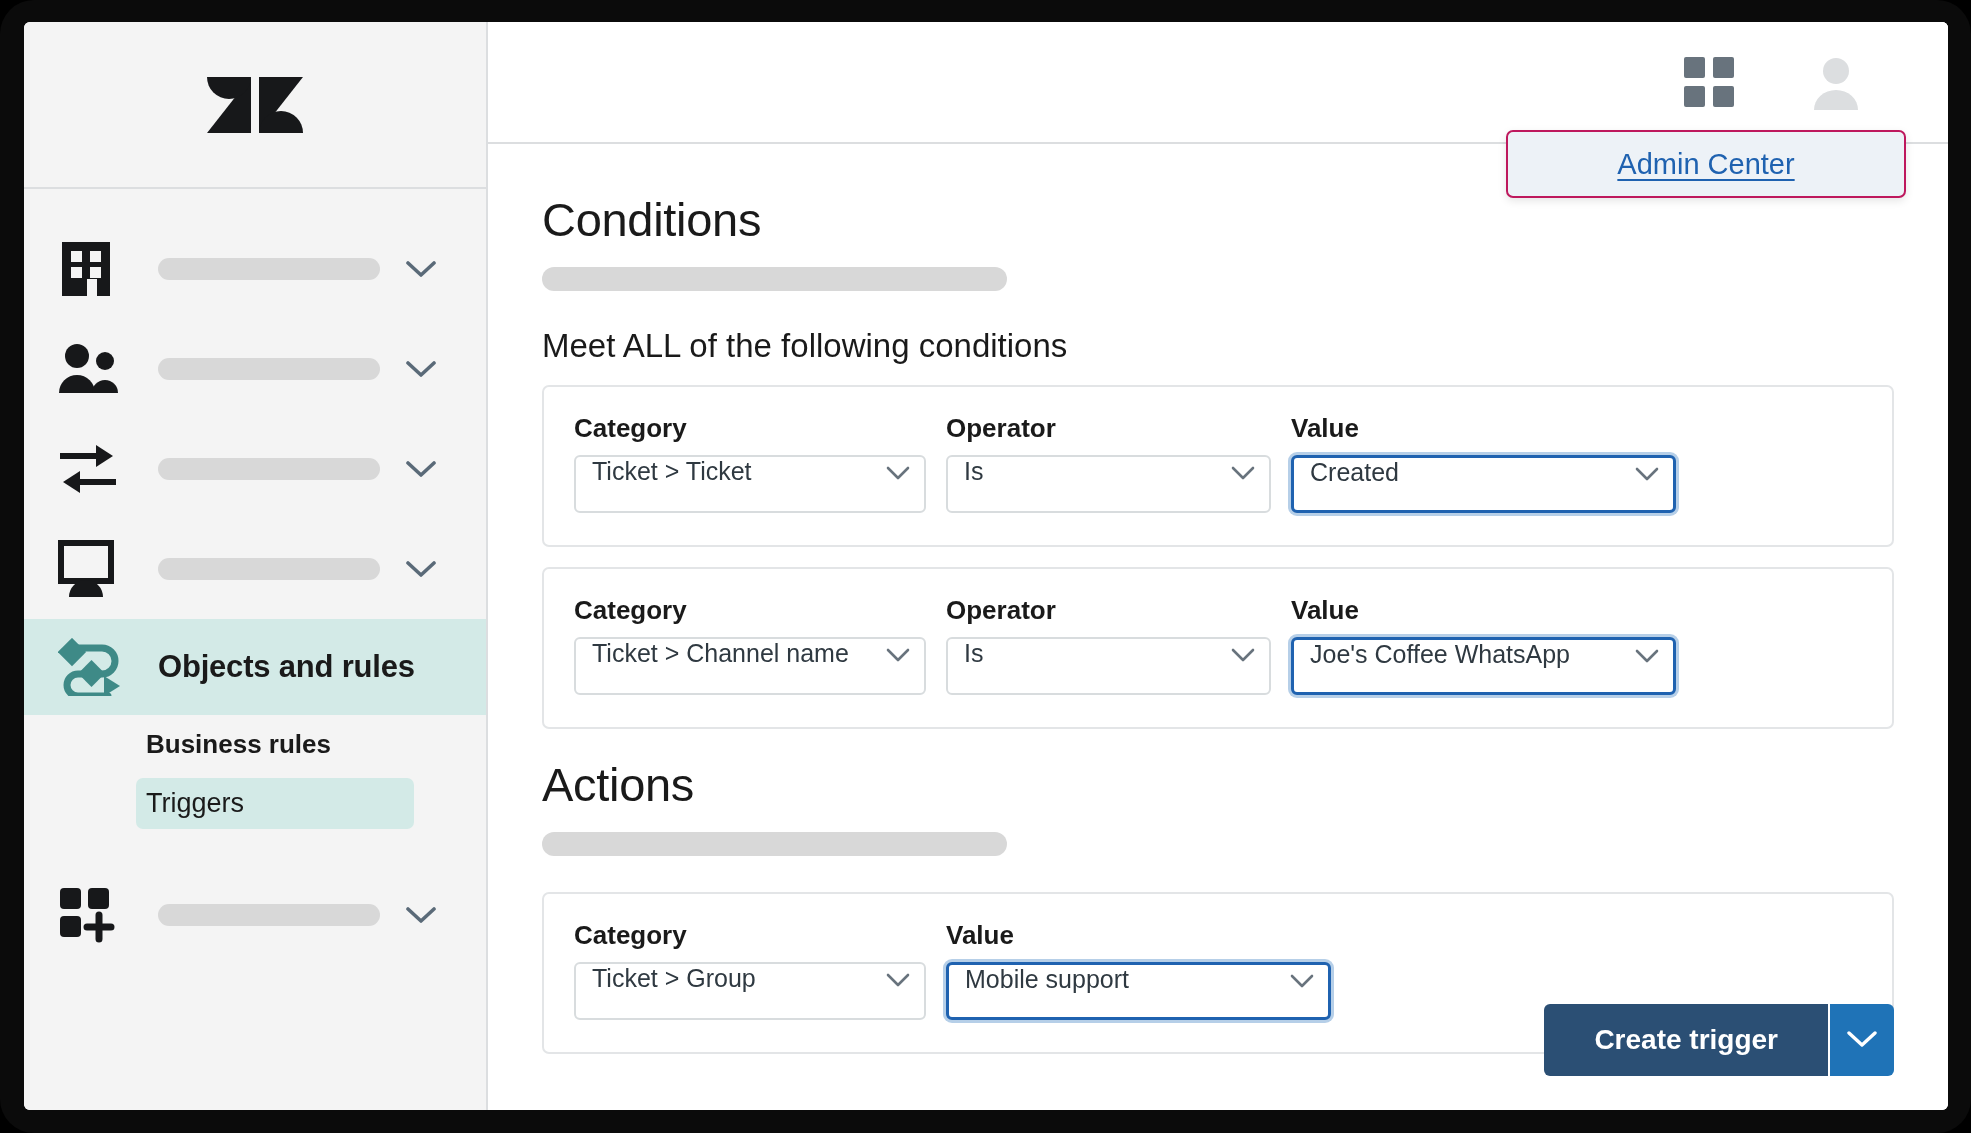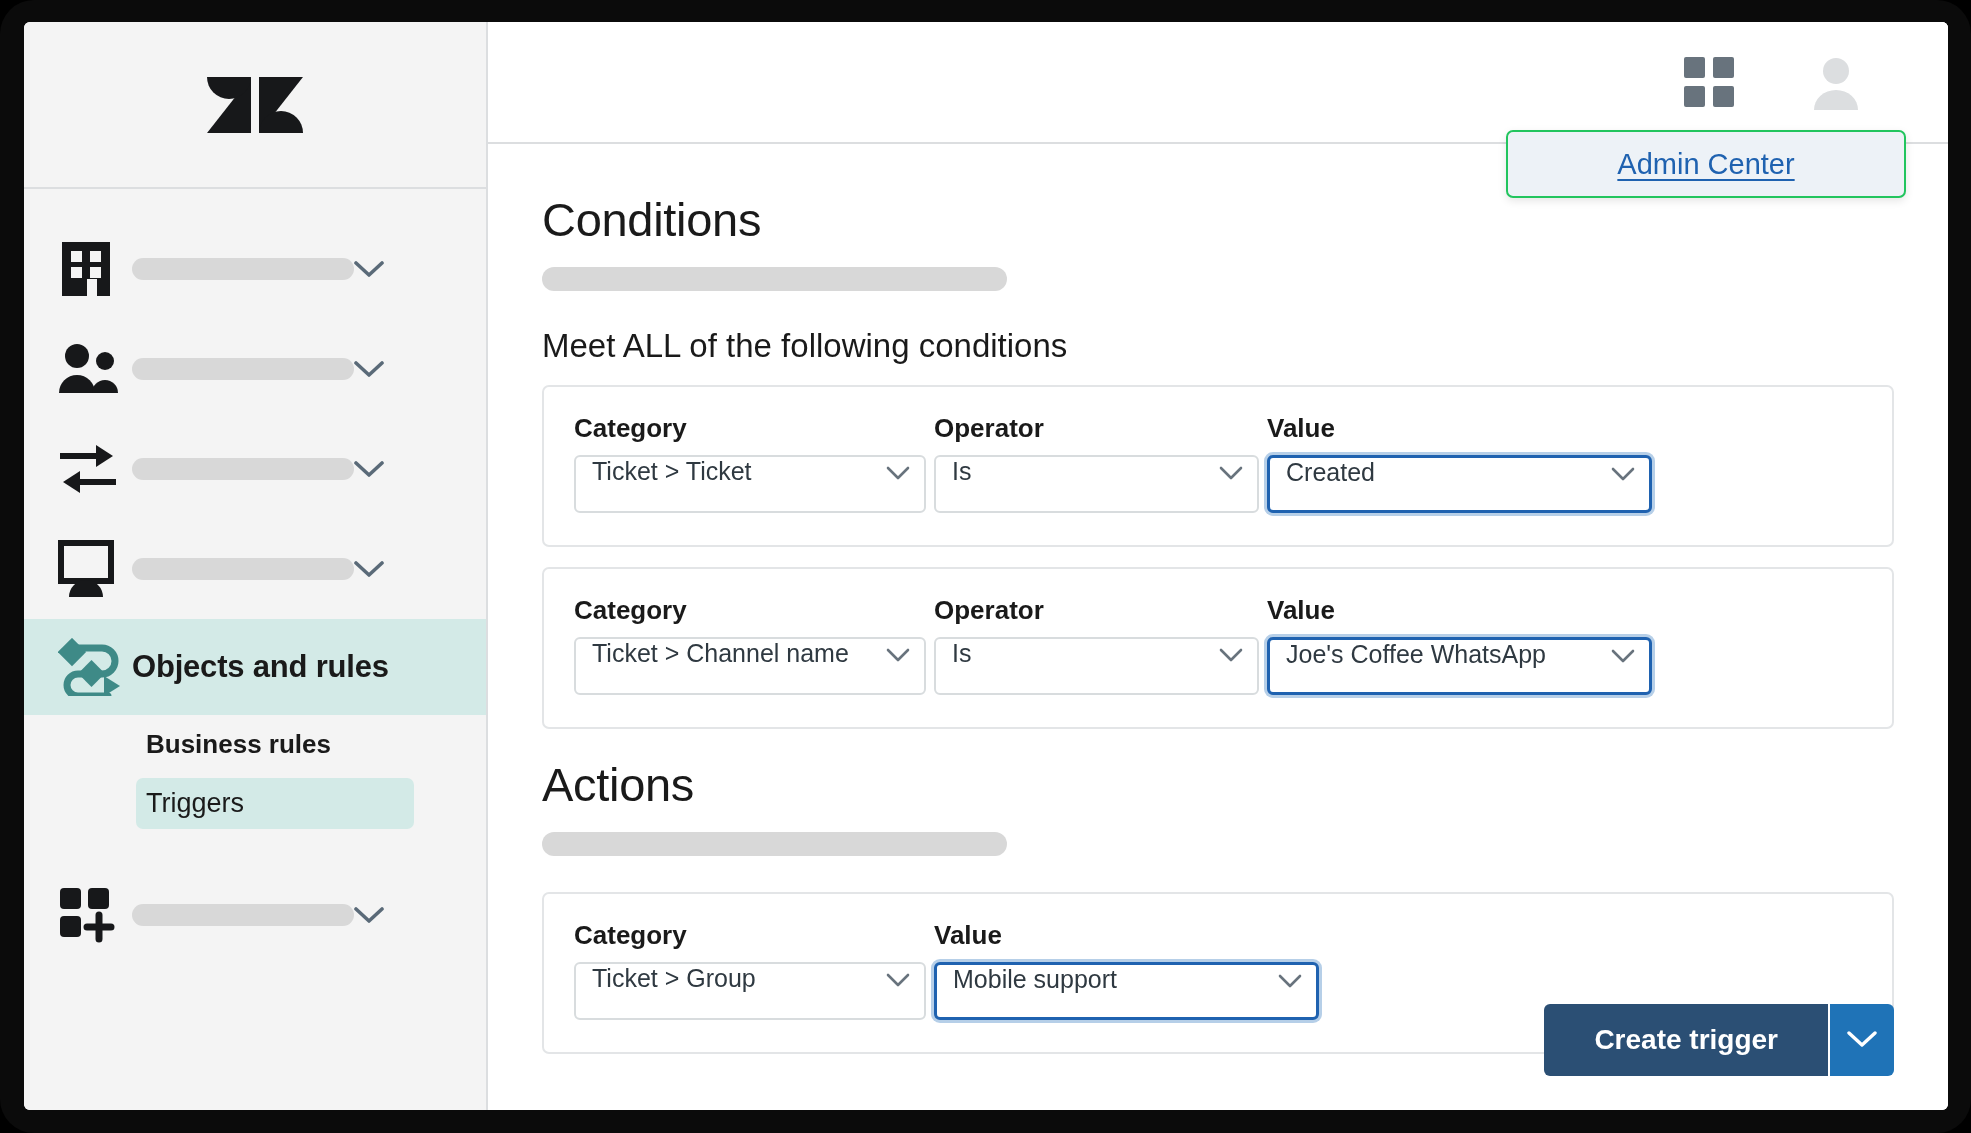--- a/index.html
+++ b/index.html
@@ -49,20 +49,21 @@
   }
   .zen-logo { width: 100px; height: 100px; display: block; }
 
   .nav-list { padding-top: 30px; }
 
   .nav-row {
     height: 100px;
     display: flex;
     align-items: center;
     padding: 0 38px 0 34px;
+    gap: 26px;
   }
   .nav-icon {
     width: 74px; height: 62px;
     flex: 0 0 74px;
     display: flex; align-items: center; justify-content: flex-start;
   }
   .nav-icon svg { display: block; }
   .skeleton-bar {
     flex: 1 1 auto;
     height: 22px;
@@ -130,21 +131,21 @@
   .avatar-icon { width: 56px; height: 56px; display: block; }
 
   
   .admin-dropdown {
     position: absolute;
     left: 1018px;
     top: 108px;
     width: 400px;
     height: 68px;
     background: #edf2f7;
-    border: 2px solid #22c55e;
+    border: 2px solid #be185d;
     border-radius: 7px;
     box-shadow: 0 3px 9px rgba(0,0,0,0.10);
     display: flex;
     align-items: center;
     justify-content: center;
     z-index: 40;
   }
   .admin-link {
     font-size: 29px;
     color: #1f62b0;
@@ -180,21 +181,21 @@
     margin-bottom: 20px;
   }
 
   .rule-card {
     border: 2px solid #e3e5e7;
     border-radius: 7px;
     padding: 26px 30px 32px 30px;
     margin-bottom: 20px;
     background: #fff;
     display: flex;
-    gap: 8px;
+    gap: 20px;
   }
   .field {
     display: flex;
     flex-direction: column;
     gap: 11px;
   }
   .field.w-cat { width: 352px; }
   .field.w-op  { width: 325px; }
   .field.w-val { width: 385px; }
   .field.w-val-wide { width: 385px; }

